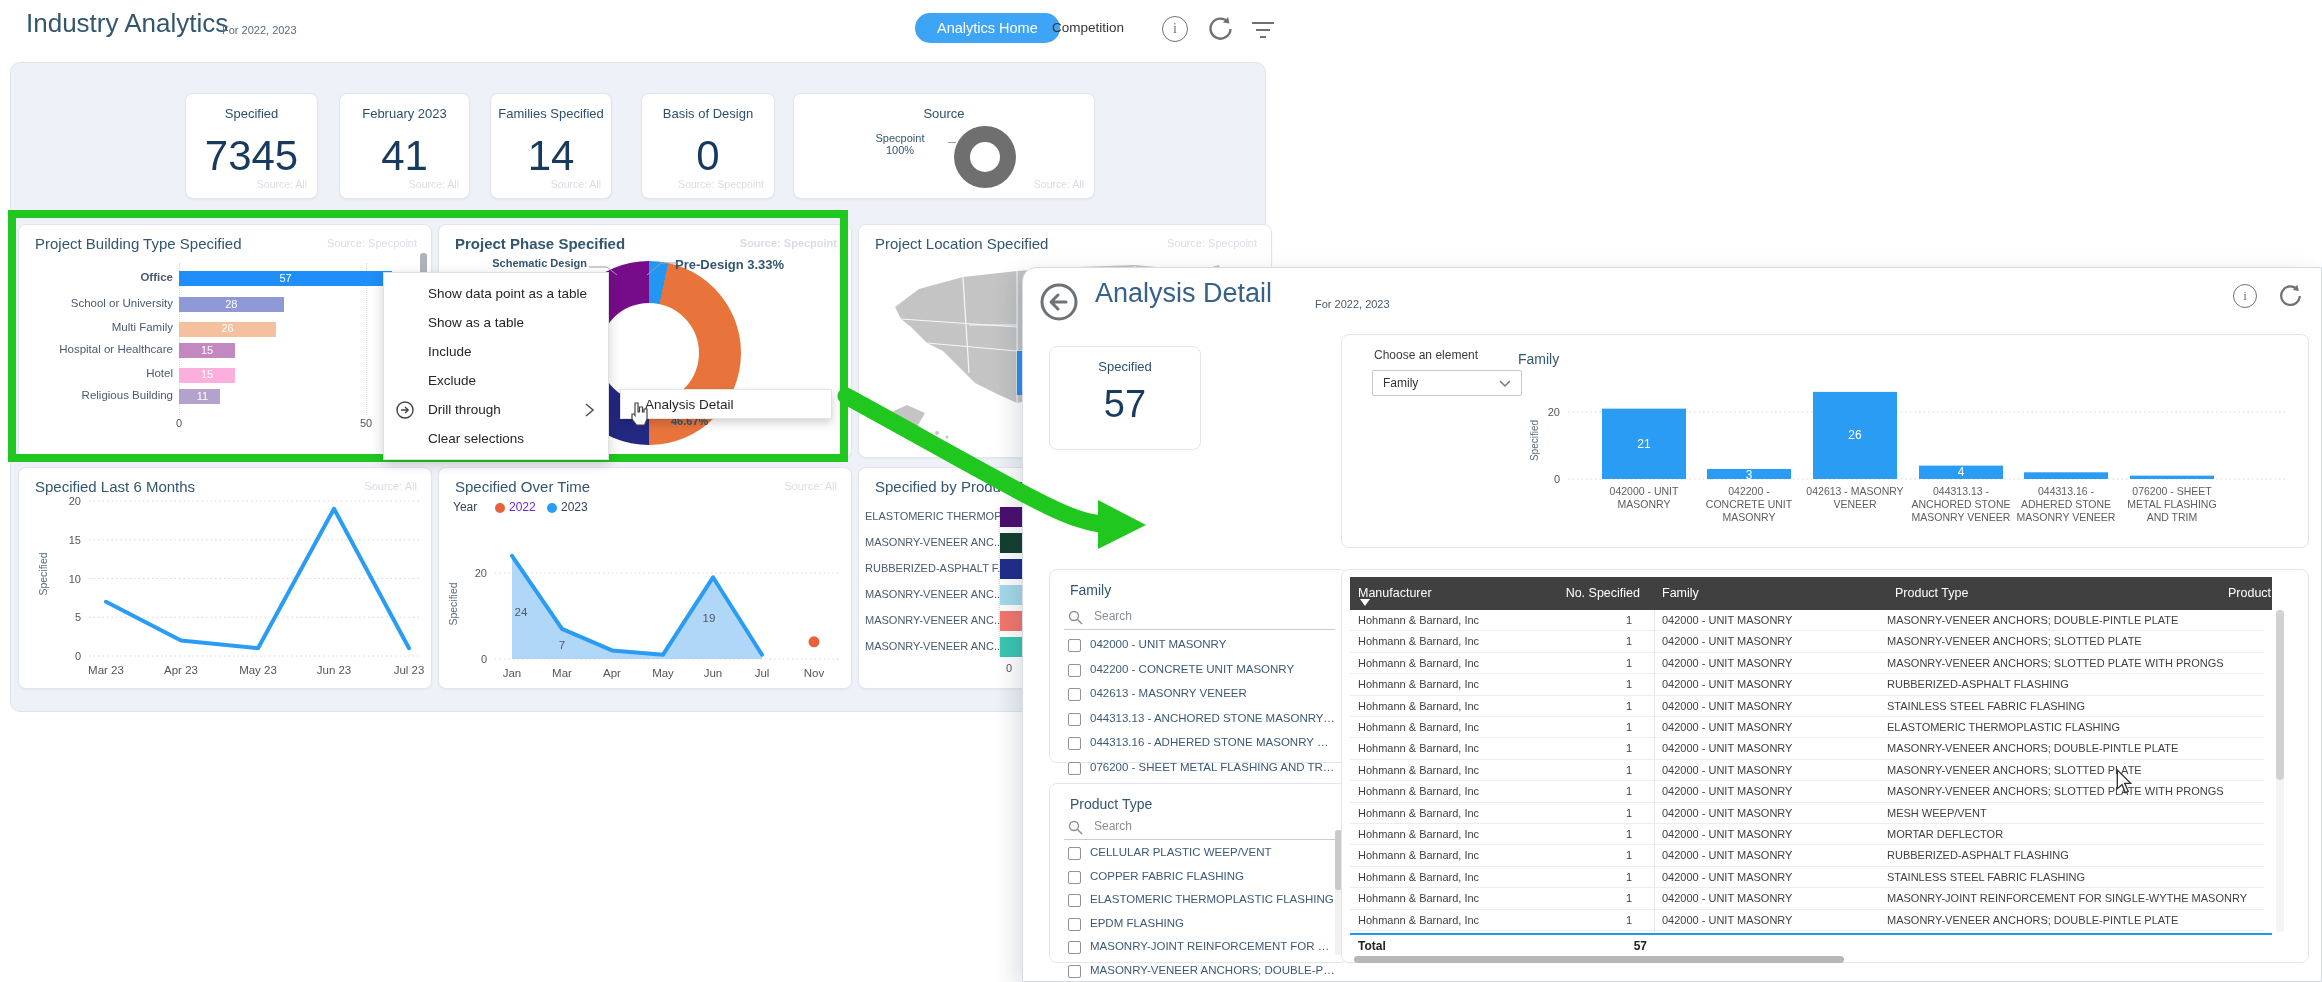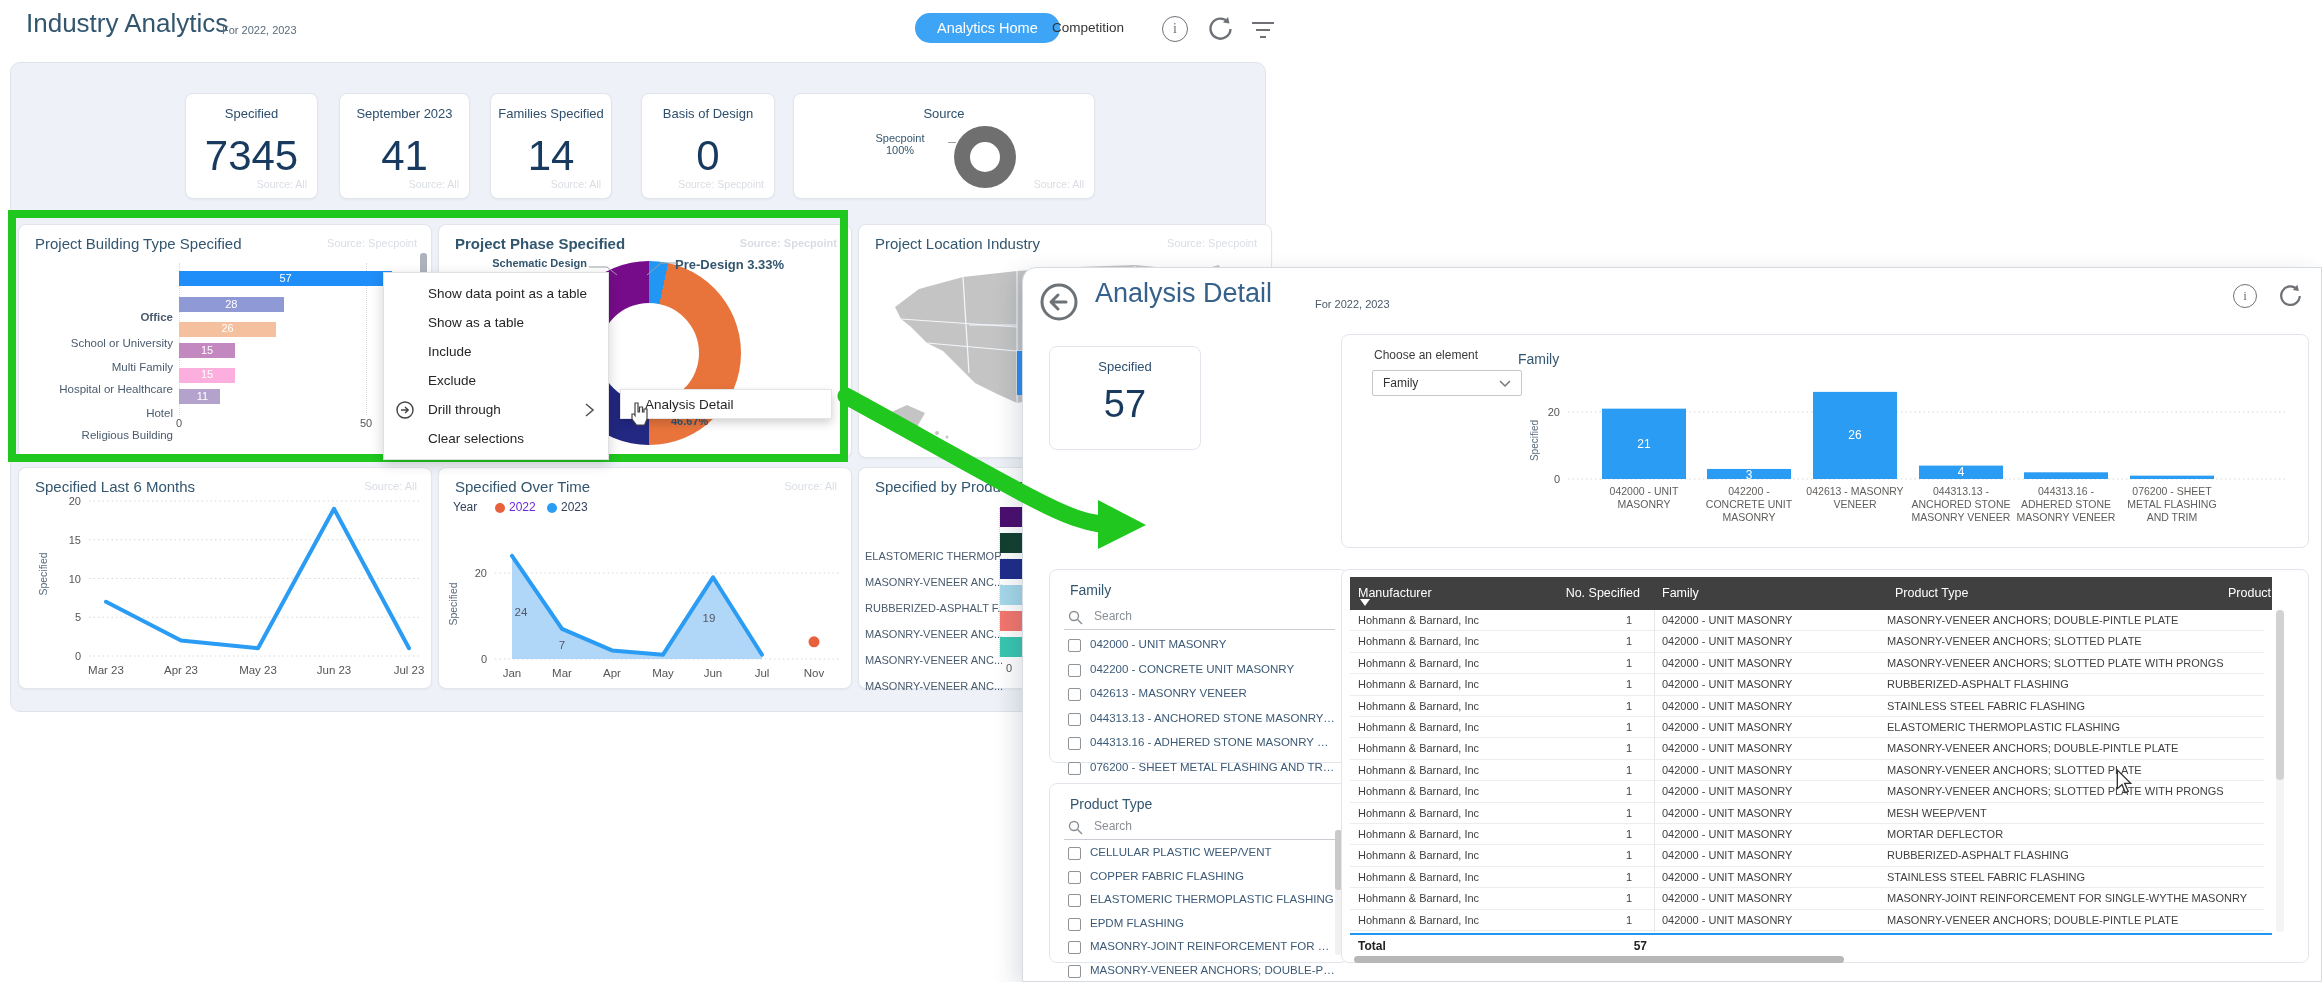--- a/index.html
+++ b/index.html
@@ -5,21 +5,21 @@
   * { margin:0; padding:0; box-sizing:border-box; }
   body { font-family:"Liberation Sans", sans-serif; background:#fff; }
   #page { position:relative; width:2322px; height:982px; overflow:hidden; background:#fff; }
   .abs { position:absolute; }
   .card { position:absolute; background:#fff; border:1px solid #e2e6ec; border-radius:8px; box-shadow:0 1px 2px rgba(40,60,90,.05); }
   .card-title { position:absolute; left:16px; top:10px; font-size:15px; color:#33566f; }
   .src-label { position:absolute; right:14px; top:12px; font-size:11px; color:#d9dde3; }
   .kpi-title { position:absolute; width:100%; top:12px; text-align:center; font-size:13px; color:#2d4f6d; }
   .kpi-value { position:absolute; width:100%; top:38px; text-align:center; font-size:42px; color:#173a5e; }
   .kpi-src { position:absolute; right:10px; bottom:8px; font-size:10.5px; color:#d9dde3; }
-  .bar-row-label { position:absolute; text-align:right; font-size:11.5px; color:#4a5b6e; white-space:nowrap;margin-top:40px; }
+  .bar-row-label { position:absolute; text-align:right; font-size:11.5px; color:#4a5b6e; white-space:nowrap; }
   .bar { position:absolute; height:15px; }
   .bar-val { position:absolute; color:#fff; font-size:11px; text-align:center; }
   .axis-tick { position:absolute; font-size:11px; color:#555; }
   .grid-v { position:absolute; border-left:1px dotted #d9d9d9; width:0; }
   .menu { position:absolute; background:#fff; border:1px solid #e0e0e0; box-shadow:0 4px 12px rgba(0,0,0,.18); z-index:6; }
   .menu-item { position:relative; height:29px; line-height:29px; padding-left:44px; font-size:13.5px; color:#252525; cursor:pointer; }
   .submenu { position:absolute; background:#fff; border:1px solid #e4e4e4; box-shadow:0 4px 10px rgba(0,0,0,.18); z-index:7; font-size:13.5px; color:#252525; line-height:30px; padding-left:24px; }
   .detail-panel { position:absolute; left:1022px; top:267px; width:1300px; height:715px; background:#fff; border:1px solid #d7dbe1; border-radius:14px 0 0 0; box-shadow:-8px 6px 22px rgba(30,50,80,.14); z-index:10; }
   .filter-card { background:#fff; border:1px solid #e2e6ec; border-radius:8px; position:absolute; }
   .filter-title { position:absolute; left:20px; top:12px; font-size:14px; color:#33566f; }
@@ -59,21 +59,21 @@
 
   <div class="abs" style="left:10px;top:62px;width:1256px;height:650px;background:#eef1f7;border:1px solid #e0e4ea;border-radius:10px;"></div>
 
   <div id="kpi-row">
       <div class="card" style="left: 185px; top: 93px; width: 133px; height: 106px;">
         <div class="kpi-title">Specified</div>
         <div class="kpi-value">7345</div>
         <div class="kpi-src">Source: All</div>
       </div>
       <div class="card" style="left: 339px; top: 93px; width: 131px; height: 106px;">
-        <div class="kpi-title">September 2023</div>
+        <div class="kpi-title">February 2023</div>
         <div class="kpi-value">41</div>
         <div class="kpi-src">Source: All</div>
       </div>
       <div class="card" style="left: 490px; top: 93px; width: 122px; height: 106px;">
         <div class="kpi-title">Families Specified</div>
         <div class="kpi-value">14</div>
         <div class="kpi-src">Source: All</div>
       </div>
       <div class="card" style="left: 641px; top: 93px; width: 134px; height: 106px;">
         <div class="kpi-title">Basis of Design</div>
@@ -135,21 +135,21 @@
         <path d="M0 4 h18 l10 8" stroke="#9aa0a8" stroke-width="1" fill="none"></path>
       </svg>
     <div class="abs" style="left:236px;top:32px;width:120px;font-size:13px;color:#33566f;">Pre-Design 3.33%</div>
     <svg style="left:204px;top:36px;" width="34" height="16">
         <path d="M34 2 h-16 l-14 12" stroke="#9aa0a8" stroke-width="1" fill="none"></path>
       </svg>
     <div class="abs" style="left:232px;top:190px;width:70px;font-size:11px;color:#33566f;">46.67%</div>
   </div>
 
   <div class="card" style="left:858px;top:224px;width:414px;height:234px;">
-    <div class="card-title">Project Location Industry</div>
+    <div class="card-title">Project Location Specified</div>
     <div class="src-label">Source: Specpoint</div>
     <svg style="left:8px;top:30px;" width="400" height="200" viewBox="0 0 400 200">
       <path d="M28,52 L52,34 L96,22 L150,16 L210,12 L268,10 L330,16 L352,10 L356,22 L372,30 L364,44 L370,60 L356,66 L350,84 L332,96 L322,114 L300,120 L288,140 L282,160 L270,144 L252,136 L236,140 L210,144 L190,150 L170,144 L150,148 L128,138 L108,128 L92,112 L76,96 L60,88 L44,72 L34,64 Z" fill="#c4c4c4"></path>
       <g stroke="#f2f6fb" stroke-width="1.2" fill="none">
         <path d="M96,22 L102,118"></path>
           <path d="M150,16 L150,148"></path>
           <path d="M210,12 L210,144"></path>
           <path d="M268,11 L264,138"></path>
         <path d="M34,64 L150,72"></path>
           <path d="M150,96 L264,100"></path>

